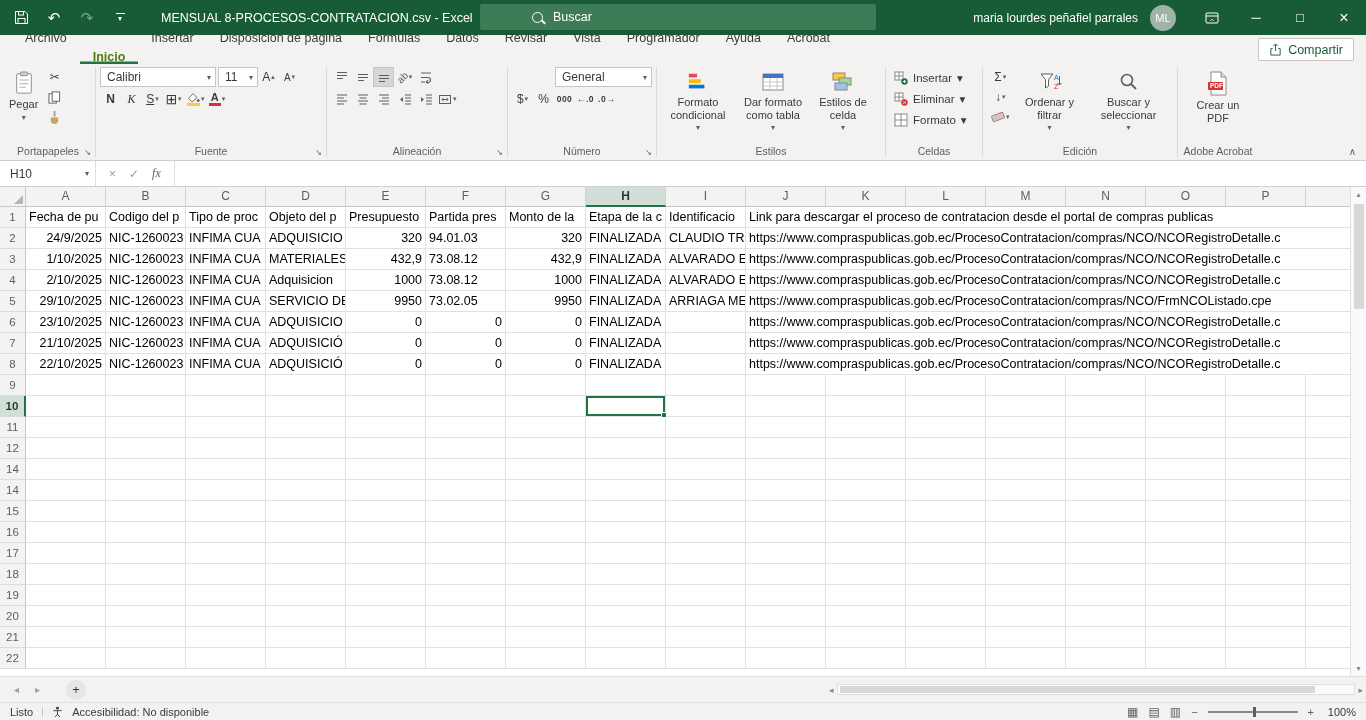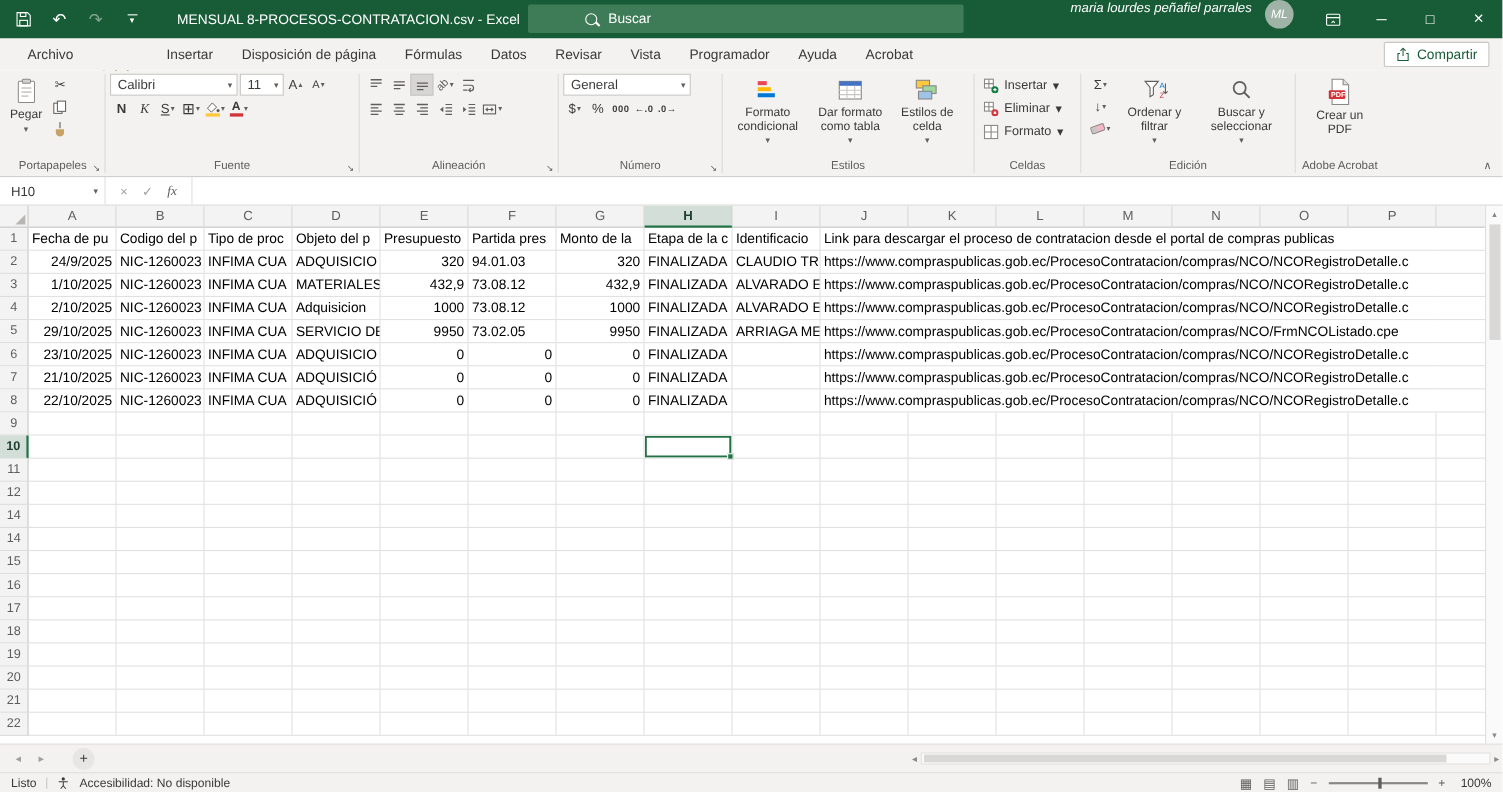--- a/index.html
+++ b/index.html
@@ -13,27 +13,27 @@
   .qbtn{display:flex;align-items:center;justify-content:center;width:18px;height:18px;}
   .undo{font-size:15px;}
   .redo{font-size:15px;color:rgba(255,255,255,.45);}
   .qcustom{display:flex;flex-direction:column;align-items:center;}
   .qcustom .bar{width:9px;height:1.5px;background:#fff;margin-bottom:1px;}
   .qcustom .chev{font-size:8px;line-height:7px;}
   .tb-title{margin-left:32px;white-space:nowrap;}
   .search-pill{position:absolute;left:480px;top:4px;width:396px;height:26px;background:#3E7B57;border-radius:2px;display:flex;align-items:center;color:#fff;padding-left:52px;gap:10px;font-size:12.5px;}
   .mag{position:relative;width:11px;height:11px;border:1.5px solid #fff;border-radius:50%;flex:0 0 auto;}
   .mag::after{content:"";position:absolute;width:5px;height:1.5px;background:#fff;transform:rotate(45deg);right:-4px;bottom:-1px;}
-  .tb-right{margin-left:auto;display:flex;height:100%;font-style:italic;}
+  .tb-right{margin-left:auto;display:flex;align-items:center;height:100%;}
   .user-name{font-size:12px;margin-right:12px;white-space:nowrap;}
   .avatar{width:26px;height:26px;border-radius:50%;background:#9FB4A6;color:#fff;display:flex;align-items:center;justify-content:center;font-size:11px;margin-right:14px;}
   .wbtn{width:44px;height:35px;display:flex;align-items:center;justify-content:center;font-size:13px;}
 
   
-  .tabrow{height:29px;background:#F3F2F1;display:flex;align-items:center;position:relative;padding-left:12px;}
+  .tabrow{height:29px;background:#F3F2F1;display:flex;align-items:flex-end;position:relative;padding-left:12px;}
   .tabs-flex{display:flex;}
   .rtab{padding:0 13px;display:flex;align-items:center;font-size:12.5px;color:#3b3a39;white-space:nowrap;}
   .rtab.active{color:#4d7c0f;font-weight:700;box-shadow:inset 0 -2.5px 0 #217346;margin-top:38px;}
   .share{position:absolute;right:12px;top:3px;height:23px;background:#fff;border:1px solid #C8C6C4;border-radius:2px;display:flex;align-items:center;gap:6px;padding:0 10px;font-size:12.5px;color:#185C37;}
 
   
   .ribbon{height:97px;background:#F3F2F1;border-bottom:1px solid #D1CFCD;display:flex;align-items:stretch;padding:0 2px;position:relative;}
   .rgroup{display:flex;flex-direction:column;padding:3px 3px 0;}
   .gcontent{flex:1;display:flex;align-items:flex-start;}
   .glabel{height:16px;position:relative;text-align:center;font-size:10.5px;color:#605E5C;line-height:14px;}
@@ -376,21 +376,21 @@
         <span>Alineación</span>
         <span class="launcher">↘</span>
       </div>
     </div>
     <div class="gsep"></div>
 
     <div class="rgroup" style="width:146px;">
       <div class="gcontent">
         <div class="fcol" style="width:100%;">
           <div class="irow">
-            <div class="combo" style="width:116px;">
+            <div class="combo" style="width:116px;margin-left:43px;">
               <span>General</span>
               <span class="chev">▾</span>
             </div>
           </div>
           <div class="irow">
             <span class="sbtn">
                 <span>$</span>
                 <span class="chev">▾</span>
               </span>
             <span class="sbtn">

